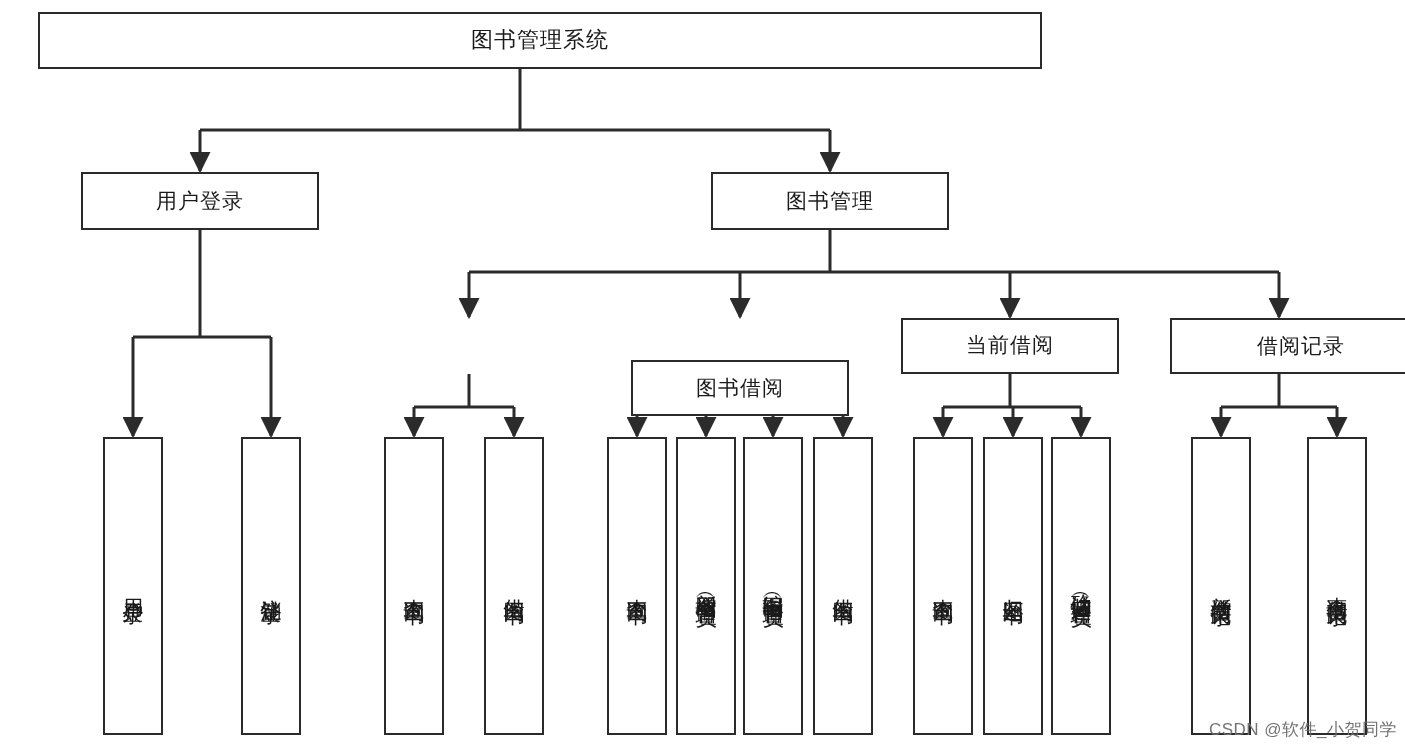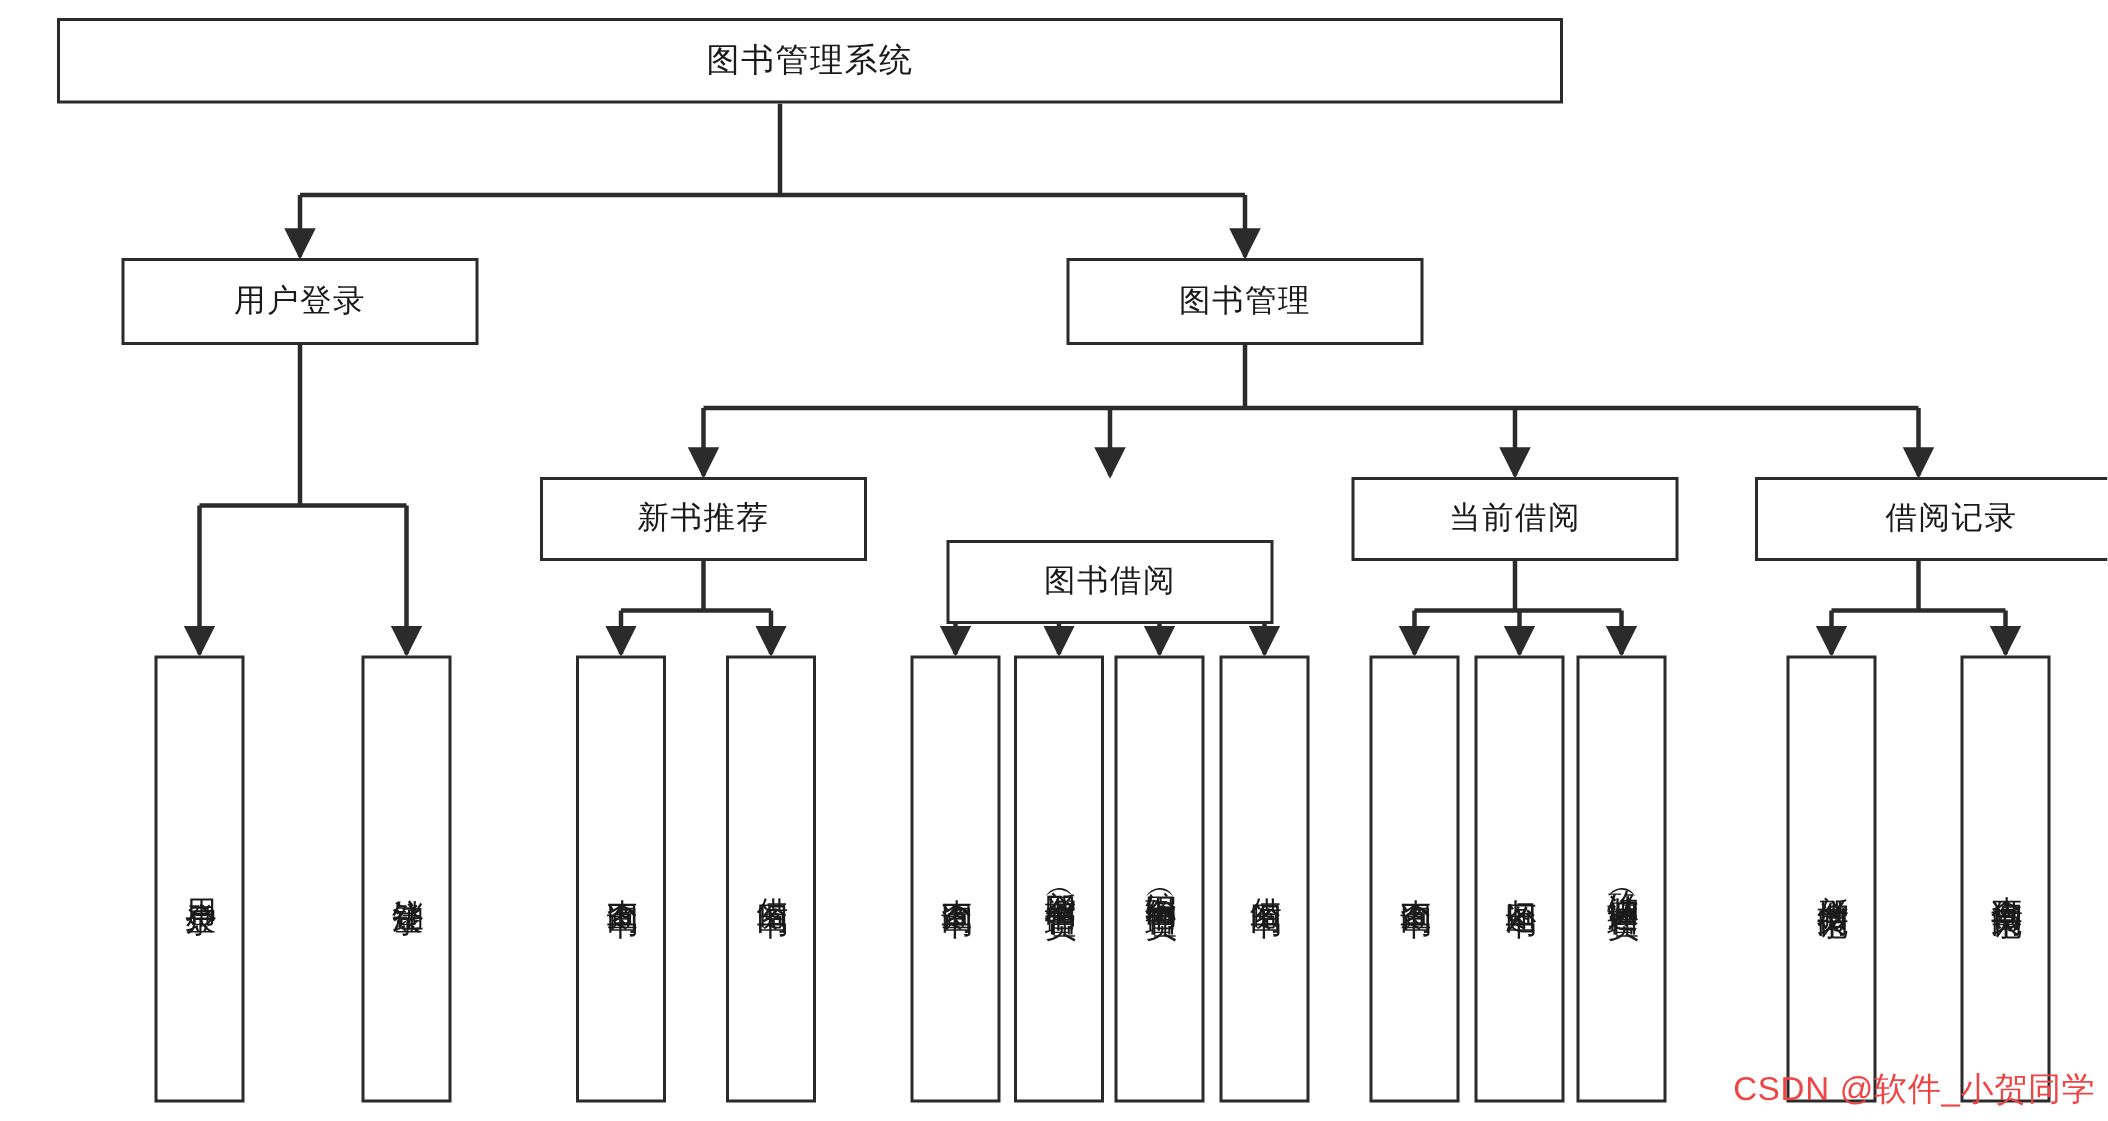--- a/index.html
+++ b/index.html
@@ -59,22 +59,22 @@
   .node.vert > .vtext {
     writing-mode: vertical-rl;
     text-orientation: upright;
     display: block;
     text-align: center;
   }
   .watermark {
     position: absolute;
     right: 8px;
     bottom: 6px;
-    font-size: 22px;
-    color: #ef4444;
+    font-size: 17px;
+    color: #737373;
     white-space: nowrap;
     letter-spacing: 0.5px;
   }
 </style>
 </head>
 <body>
 
 <div id="canvas">
 
   <svg id="edges" viewBox="0 0 1405 747" xmlns="http://www.w3.org/2000/svg">
@@ -118,21 +118,20 @@
         <path d="M 1221 407 L 1221 436" marker-end="url(#arrow)"></path>
         <path d="M 1337 407 L 1337 436" marker-end="url(#arrow)"></path>
       </g>
   </svg>
 
   <div class="node root horiz" style="left: 18px; top: 12px; width: 1004px; height: 57px; margin-left: 20px;">图书管理系统</div>
 
   <div class="node horiz" style="left: 81px; top: 172px; width: 238px; height: 58px;">用户登录</div>
   <div class="node horiz" style="left: 711px; top: 172px; width: 238px; height: 58px;">图书管理</div>
 
-  <div class="node horiz" style="left: 360px; top: 318px; width: 218px; height: 56px;">新书推荐</div>
   <div class="node horiz" style="left: 631px; top: 318px; width: 218px; height: 56px; margin-top: 42px;">图书借阅</div>
   <div class="node horiz" style="left: 901px; top: 318px; width: 218px; height: 56px; font-family: Liberation Serif, serif;">当前借阅</div>
   <div class="node horiz" style="left: 1170px; top: 318px; width: 262px; height: 56px;">借阅记录</div>
 
   <div class="node vert" style="left: 103px; top: 437px; width: 60px; height: 298px;">
     <span class="vtext">用户登录</span>
   </div>
   <div class="node vert" style="left: 241px; top: 437px; width: 60px; height: 298px;">
     <span class="vtext">注销登录</span>
   </div>

